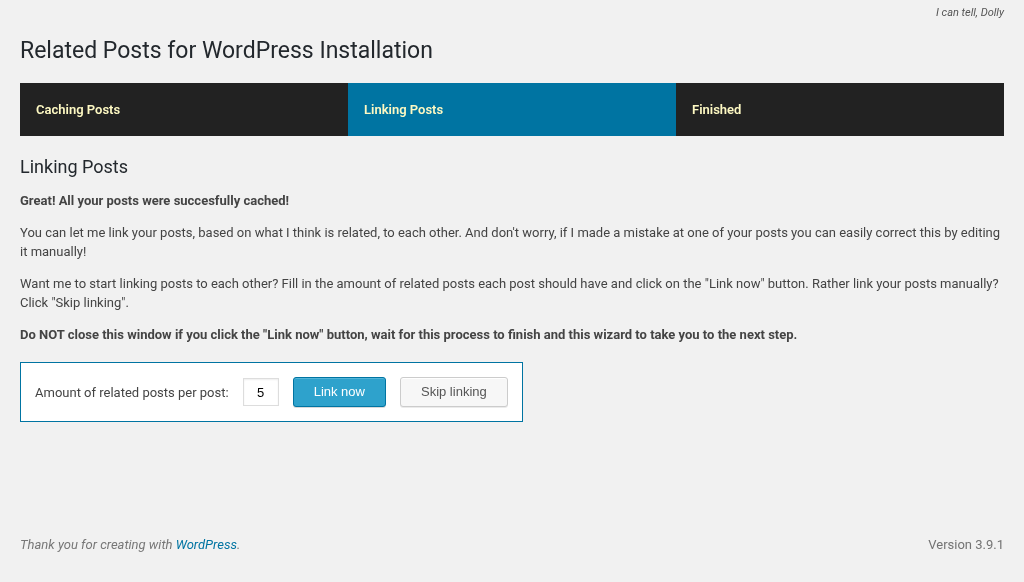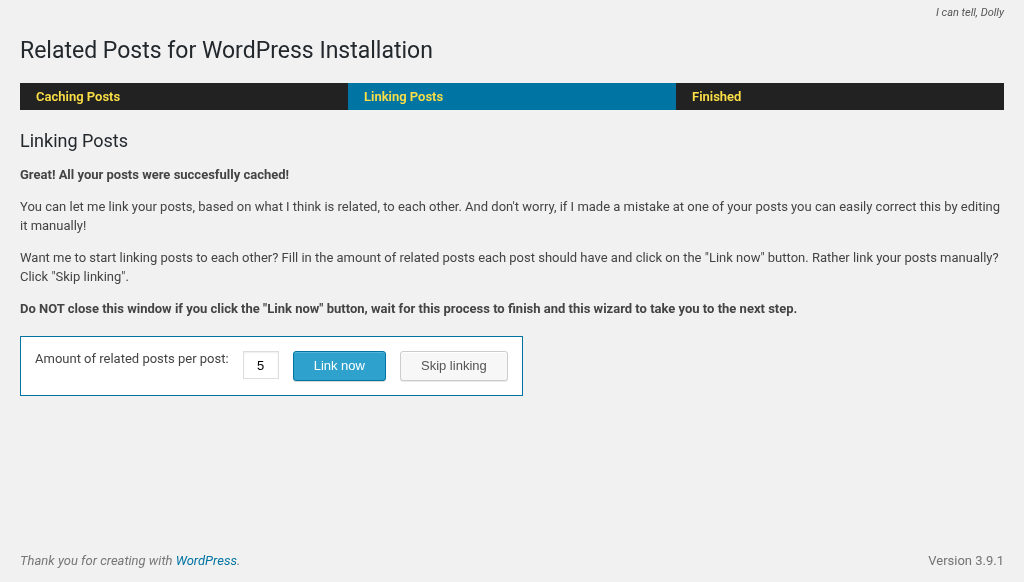--- a/index.html
+++ b/index.html
@@ -38,22 +38,22 @@
       line-height: 29px;
     }
     .steps {
       display: flex;
       margin-top: 14px;
       margin-bottom: 20px;
     }
     .step {
       flex: 1;
       background: #222;
-      color: #fde047;
-      padding: 6px 16px;
+      color: #fef9c3;
+      padding: 19px 16px;
       font-size: 13px;
       font-weight: 600;
     }
     .step.active {
       background: #0074a2;
     }
     h2.section-title {
       font-size: 18px;
       font-weight: 400;
       color: #23282d;
@@ -66,20 +66,21 @@
       color: #444;
     }
     p.content-text.bold {
       font-weight: 700;
     }
     .action-box {
       border: 1px solid #0074a2;
       background: #fff;
       padding: 14px 14px;
       display: inline-flex;
+      align-items: center;
       gap: 14px;
       margin-top: 6px;
     }
     .action-box label {
       font-size: 13px;
       color: #444;
     }
     .action-box input[type="text"] {
       width: 36px;
       height: 28px;
@@ -103,21 +104,21 @@
       box-shadow: inset 0 1px 0 #fff, 0 1px 0 rgba(0,0,0,.08);
     }
     .button.primary {
       background: #2ea2cc;
       border-color: #0074a2;
       color: #fff;
       box-shadow: inset 0 1px 0 rgba(120,200,230,.5), 0 1px 0 rgba(0,0,0,.15);
     }
     .footer {
       position: absolute;
-      bottom: 0;
+      bottom: 16px;
       left: 0;
       right: 0;
       padding: 10px 20px 14px 20px;
       display: flex;
       justify-content: space-between;
       font-size: 13px;
       color: #777;
       font-style: italic;
     }
     .footer .version {

